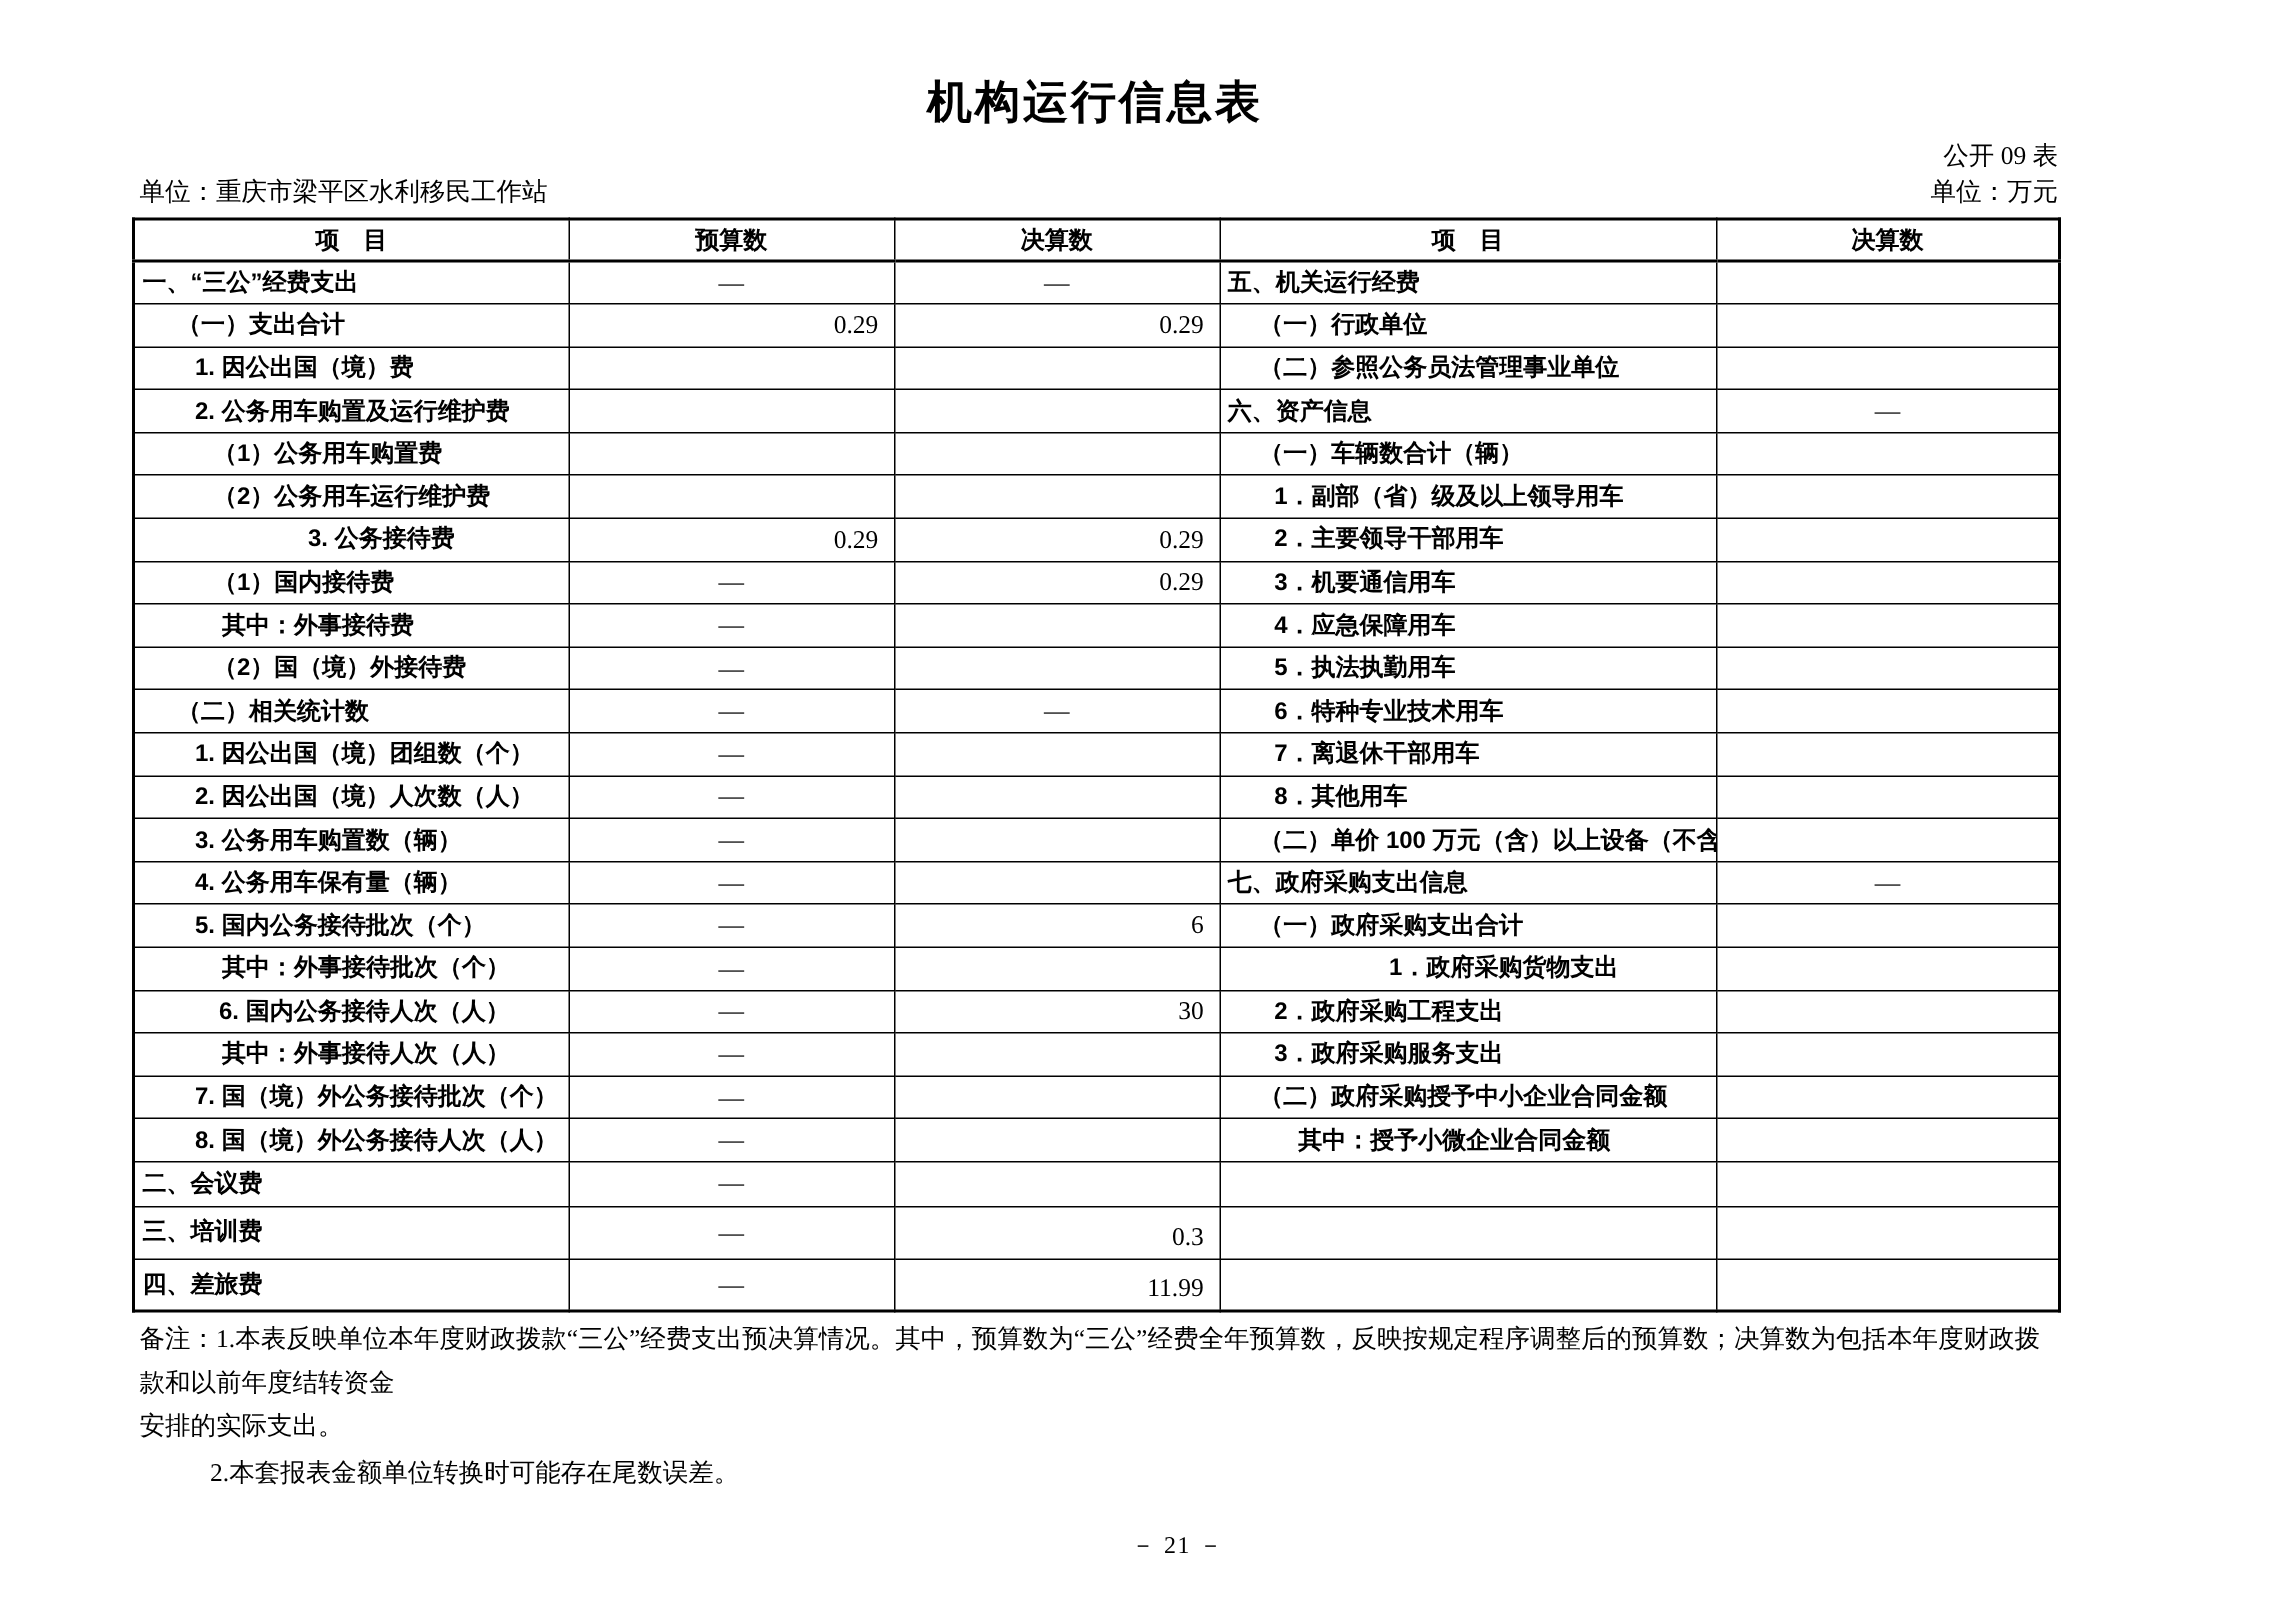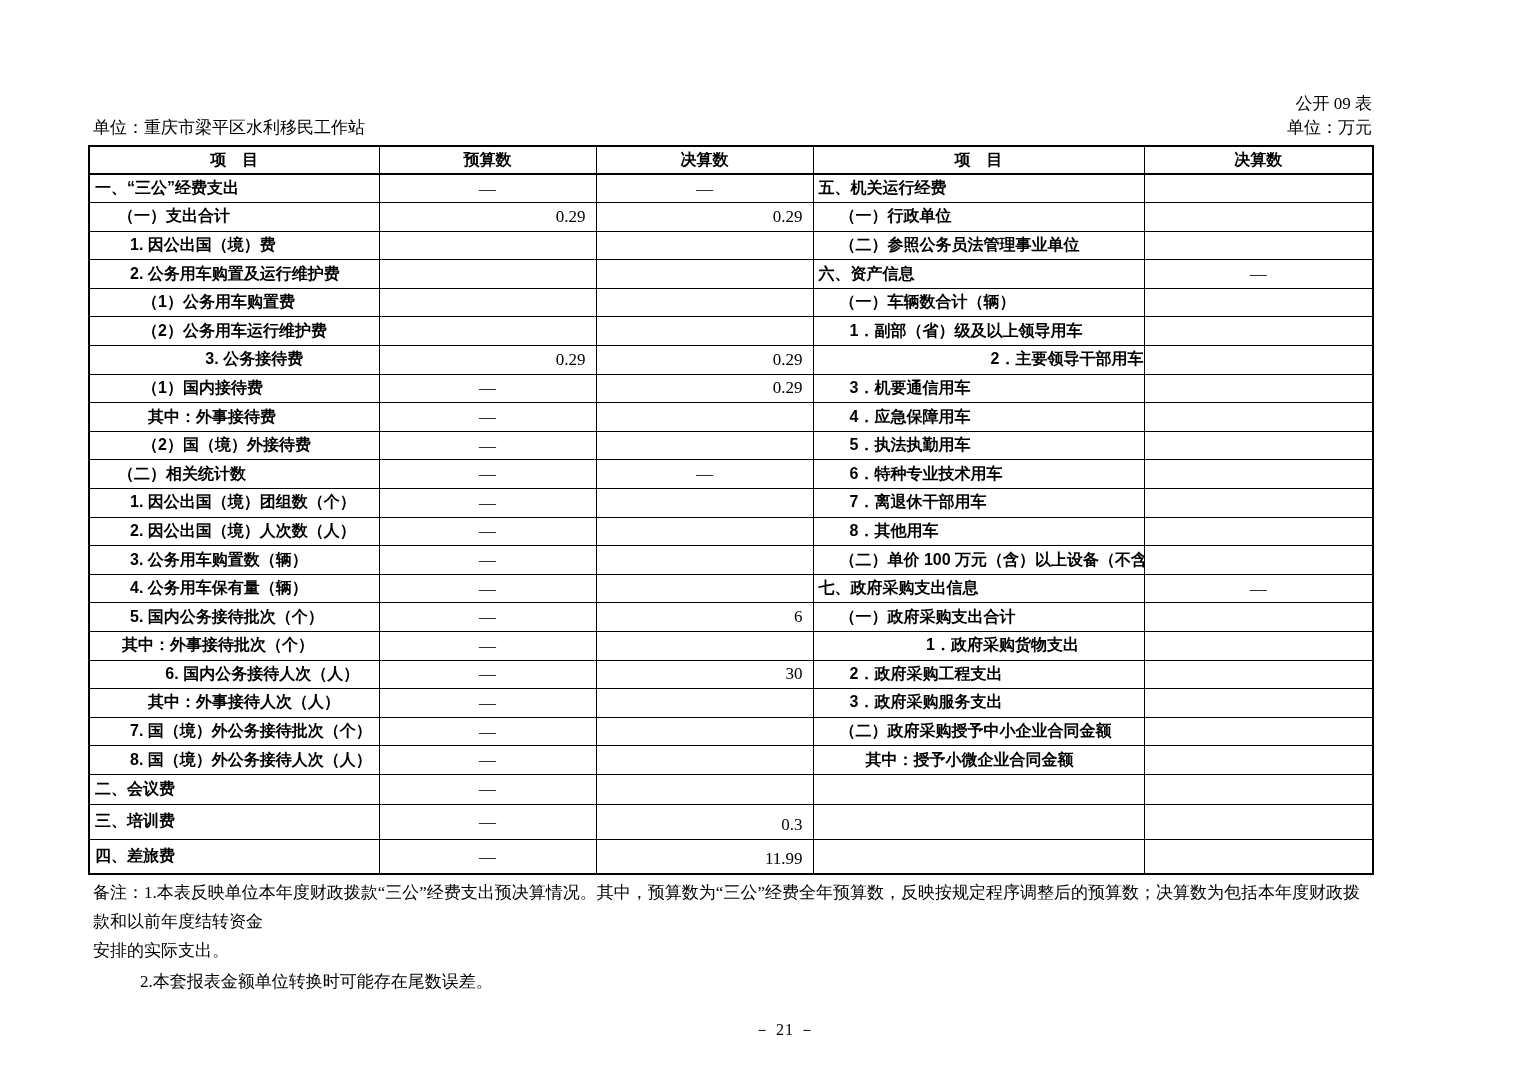--- a/index.html
+++ b/index.html
@@ -81,20 +81,21 @@
     text-align:center;
     font-size:16px;
     letter-spacing:1px;
   }
 </style>
 </head>
 <body>
 
 <div class="page">
 
+  <div class="title">机构运行信息表</div>
 
   <div class="form-code">公开 09 表</div>
 
   <div class="unit-name">单位：重庆市梁平区水利移民工作站</div>
 
   <div class="unit-currency">单位：万元</div>
 
   <table class="tbl">
     <colgroup>
       <col style="width:290px">
@@ -152,21 +153,21 @@
           <td class="lbl" style="padding-left: 52px;">（2）公务用车运行维护费</td>
           <td class="val"></td>
           <td class="val"></td>
           <td class="lbl" style="padding-left: 36px;">1．副部（省）级及以上领导用车</td>
           <td class="val"></td>
         </tr>
         <tr class="r-norm">
           <td class="lbl" style="padding-left: 40px; text-align: center;">3. 公务接待费</td>
           <td class="val">0.29</td>
           <td class="val">0.29</td>
-          <td class="lbl" style="padding-left: 36px; text-align: right;">2．主要领导干部用车</td>
+          <td class="lbl" style="padding-left: 36px;">2．主要领导干部用车</td>
           <td class="val"></td>
         </tr>
         <tr class="r-norm">
           <td class="lbl" style="padding-left: 52px;">（1）国内接待费</td>
           <td class="val dash">—</td>
           <td class="val">0.29</td>
           <td class="lbl" style="padding-left: 36px;">3．机要通信用车</td>
           <td class="val"></td>
         </tr>
         <tr class="r-norm">
@@ -219,28 +220,28 @@
           <td class="val dash">—</td>
         </tr>
         <tr class="r-norm">
           <td class="lbl" style="padding-left: 40px;">5. 国内公务接待批次（个）</td>
           <td class="val dash">—</td>
           <td class="val">6</td>
           <td class="lbl" style="padding-left: 26px; margin-left: 39px;">（一）政府采购支出合计</td>
           <td class="val"></td>
         </tr>
         <tr class="r-norm">
-          <td class="lbl" style="padding-left: 32px;">其中：外事接待批次（个）</td>
+          <td class="lbl" style="padding-left: 58px;">其中：外事接待批次（个）</td>
           <td class="val dash">—</td>
           <td class="val"></td>
           <td class="lbl" style="padding-left: 48px; text-align: center;">1．政府采购货物支出</td>
           <td class="val"></td>
         </tr>
         <tr class="r-norm">
-          <td class="lbl" style="padding-left: 56px; text-align: center;">6. 国内公务接待人次（人）</td>
+          <td class="lbl" style="padding-left: 56px;">6. 国内公务接待人次（人）</td>
           <td class="val dash">—</td>
           <td class="val">30</td>
           <td class="lbl" style="padding-left: 36px;">2．政府采购工程支出</td>
           <td class="val"></td>
         </tr>
         <tr class="r-norm">
           <td class="lbl" style="padding-left: 58px;">其中：外事接待人次（人）</td>
           <td class="val dash">—</td>
           <td class="val"></td>
           <td class="lbl" style="padding-left: 36px;">3．政府采购服务支出</td>

